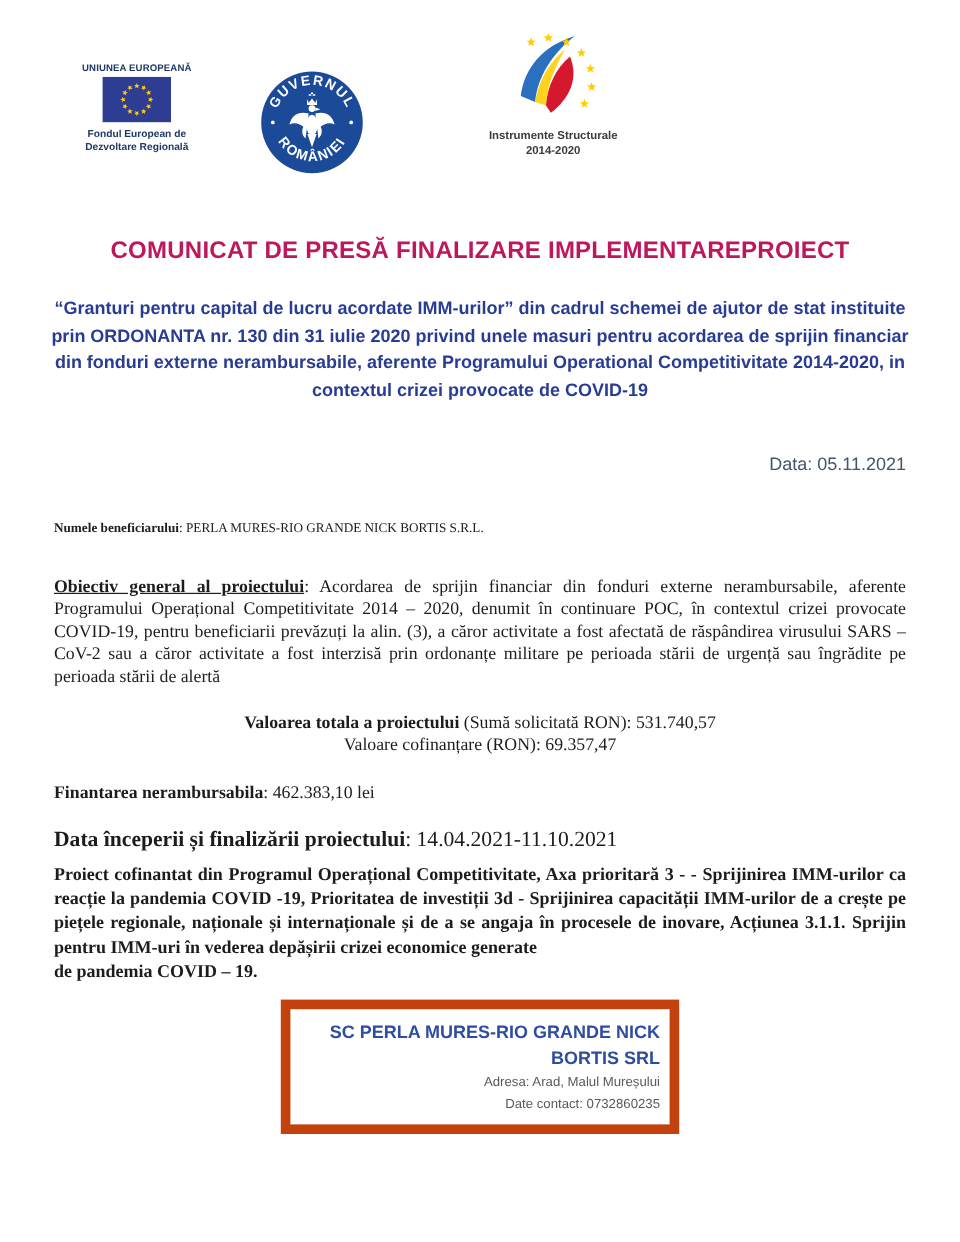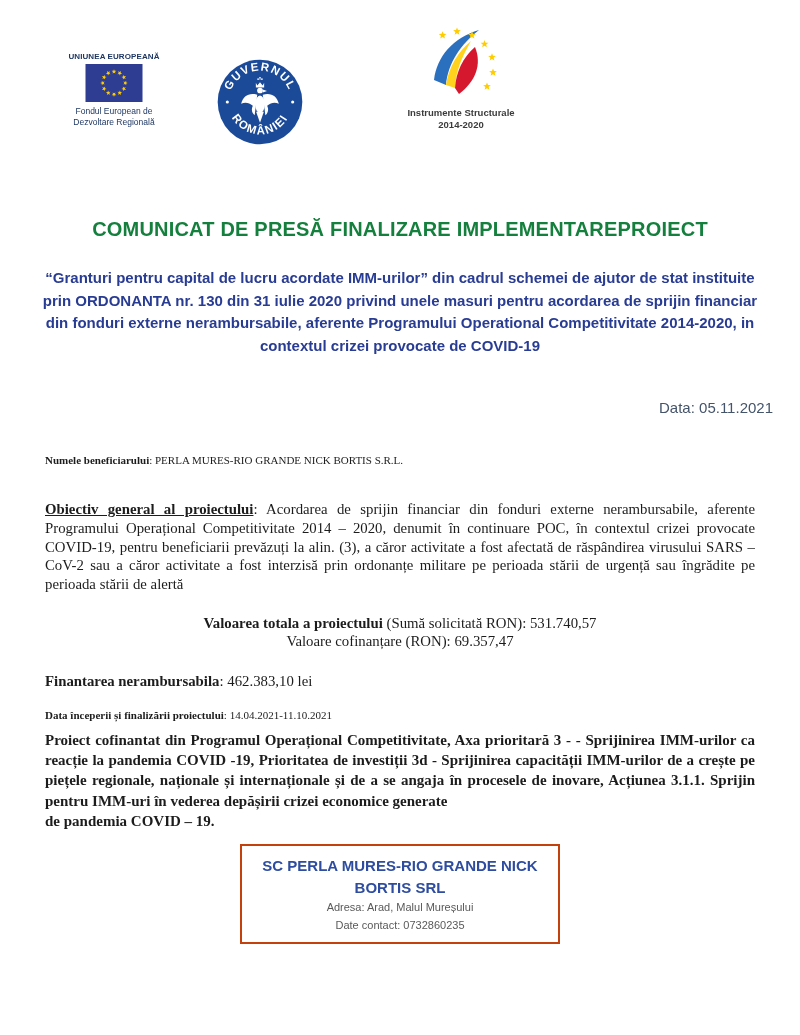--- a/index.html
+++ b/index.html
@@ -1,60 +1,60 @@
 <!DOCTYPE html>
 <html><head>
 <meta charset="utf-8">
 <style>
   html,body{margin:0;padding:0;background:#ffffff;}
   .page{
     width:800px;height:1035px;background:#ffffff;overflow:hidden;
     font-family:"Liberation Serif",serif;color:#1c1c1c;position:relative;
   }
   
-  .logos{position:relative;height:104px;padding-top:70px;}
+  .logos{position:relative;height:104px;padding-top:50px;}
   .logo-eu{position:absolute;left:56px;top:52px;width:116px;text-align:center;
     font-family:"Liberation Sans",sans-serif;}
   .eu-top{font-size:8px;font-weight:bold;color:#1F3864;letter-spacing:.1px;margin-bottom:3px;}
-  .eu-bottom{font-size:8.5px;font-weight:normal;color:#1F3864;line-height:1.3;margin-top:4px;}
+  .eu-bottom{font-size:8.5px;font-weight:bold;color:#1F3864;line-height:1.3;margin-top:4px;}
   .logo-eu svg{display:block;margin:0 auto;}
   .logo-gov{position:absolute;left:214px;top:56px;}
   .logo-is{position:absolute;left:398px;top:26px;width:126px;text-align:center;
     font-family:"Liberation Sans",sans-serif;}
   .is-label{font-size:9.5px;font-weight:bold;color:#3B3B3B;line-height:1.3;margin-top:1px;}
   
   .doc-title{
     margin-top:44px;text-align:center;
     font-family:"Liberation Sans",sans-serif;font-size:20px;font-weight:bold;
-    color:#15803d;letter-spacing:.2px;
+    color:#be185d;letter-spacing:.2px;
   }
   .doc-subtitle{
     margin:26px 38px 0;text-align:center;
     font-family:"Liberation Sans",sans-serif;font-size:15px;font-weight:bold;
     color:#293C94;line-height:1.5;
   }
   .doc-date{
-    margin:42px 27px 0;text-align:right;
+    margin:42px 45px 0;text-align:right;
     font-family:"Liberation Sans",sans-serif;font-size:15px;color:#44546A;
   }
   
   .section{margin-left:45px;margin-right:45px;}
   .beneficiary{margin-top:38px;font-size:11px;}
   .lbl{font-weight:bold;}
   .objective{margin-top:34px;font-size:14.8px;text-align:justify;line-height:1.27;}
   .objective .lbl{text-decoration:underline;}
   .totals{margin-top:20px;font-size:14.8px;line-height:1.23;text-align:center;}
   .funding{margin-top:23px;font-size:14.8px;}
-  .period{margin-top:19px;font-size:11px;}
+  .period{margin-top:19px;font-size:18px;}
   .cofinanced{margin-top:9px;font-size:15px;font-weight:bold;text-align:justify;line-height:1.34;}
   .cofinanced-last{font-size:15px;font-weight:bold;line-height:1.34;}
   
   .contact-box{
-    width:300px;margin:13px auto 0;border:2px solid #c2410c;
-    text-align:center;padding:9px 8px 8px;
+    width:300px;margin:13px auto 0;border:8px solid #c2410c;
+    text-align:right;padding:9px 8px 8px;
   }
   .box-company{font-family:"Liberation Sans",sans-serif;font-size:15px;font-weight:bold;
     color:#2F4DA0;line-height:1.45;}
   .box-meta{font-family:"Liberation Sans",sans-serif;font-size:11px;color:#595959;line-height:1.45;margin-top:2px;}
 </style>
 </head>
 <body>
 
 <div class="page">
 

